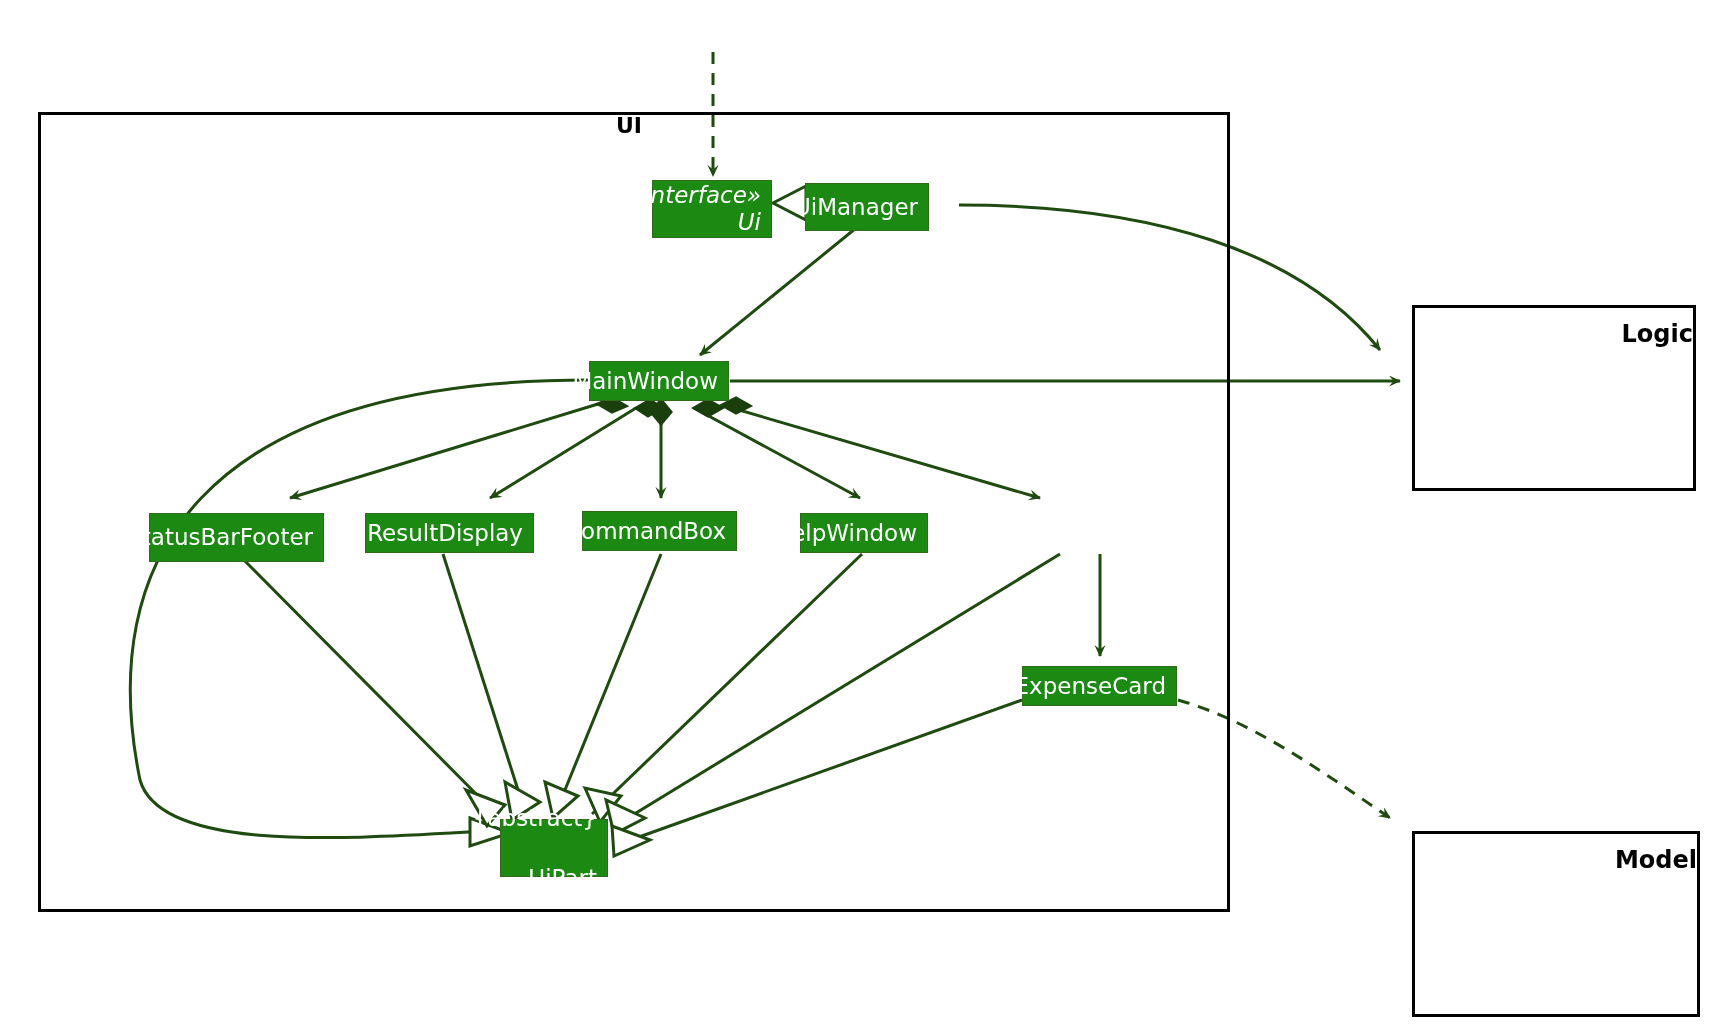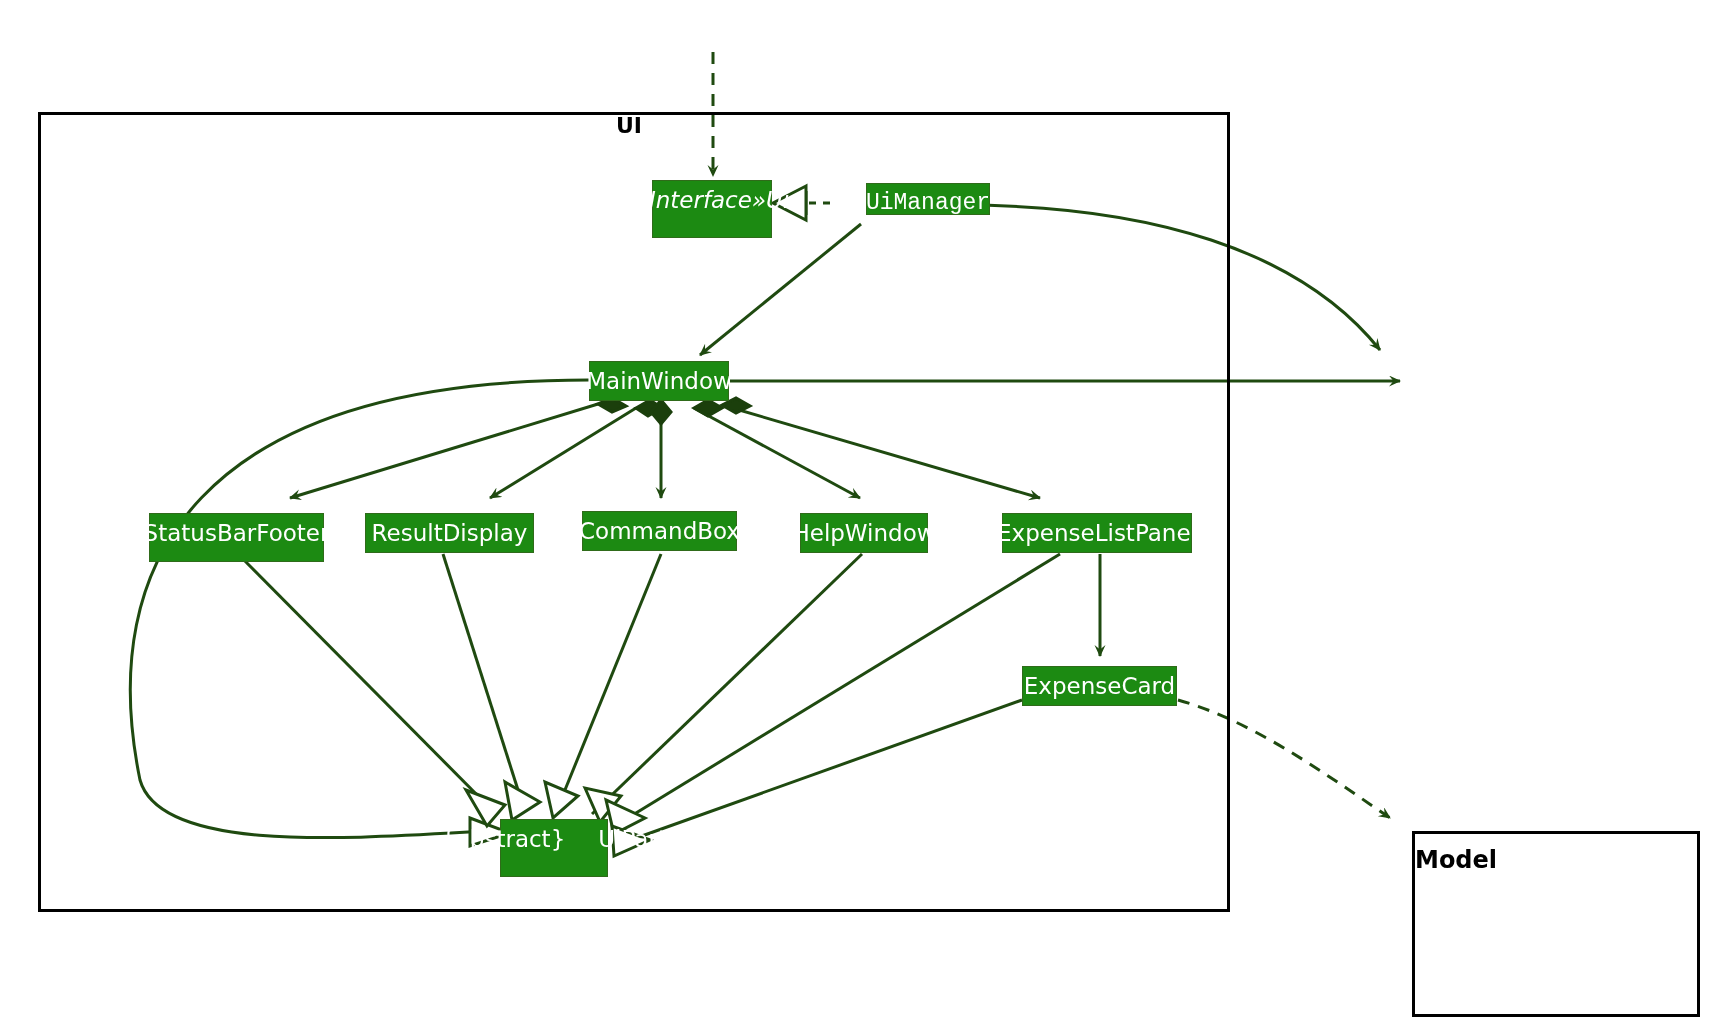--- a/index.html
+++ b/index.html
@@ -1,21 +1,21 @@
 <!DOCTYPE html>
 <html><head>
 <meta charset="utf-8">
 <style>
   html,body{margin:0;padding:0;background:#ffffff;}
   body{width:1724px;height:1028px;position:relative;overflow:hidden;
        font-family:"DejaVu Sans","Liberation Sans",sans-serif;}
   #stage{position:absolute;left:0;top:0;width:1724px;height:1028px;}
   svg.layer{position:absolute;left:0;top:0;width:1724px;height:1028px;}
-  .node{position:absolute;box-sizing:border-box;display:flex;flex-direction:row;
-        align-items:flex-start;justify-content:center;}
+  .node{position:absolute;box-sizing:border-box;display:flex;flex-direction:column;
+        align-items:flex-end;justify-content:center;}
   .greenbox{background:#1c8a12;border:1px solid #2f6b1a;color:#ffffff;
             font-size:23px;line-height:27px;white-space:nowrap;padding:6px 10px;}
   .greenbox .ln{display:block;text-align:center;}
   .iface-line1{font-style:italic;}
   .iface-line2{font-style:italic;}
   .whitebox{background:#ffffff;border:3px solid #000000;color:#000000;
             font-weight:bold;font-size:24px;justify-content:flex-start;padding-top:12px;}
   .pkg{position:absolute;border:3px solid #000000;background:transparent;box-sizing:border-box;}
   .pkg-label{position:absolute;font-weight:bold;font-size:22px;color:#000000;}
 </style>
@@ -112,31 +112,34 @@
     </g>
     <g>
       <path d="M1022,700 L625,842" stroke="#1f4a10" stroke-width="3" fill="none"></path>
       <path d="M612,826 L614,856 L650,840 Z" fill="#ffffff" stroke="#1f4a10" stroke-width="3"></path>
     </g>
   </svg>
 
   <div class="pkg" style="left:38px;top:112px;width:1192px;height:800px;"></div>
   <div class="pkg-label" style="left:616px;top:113px;">UI</div>
 
+  <div class="node whitebox" style="left:1412px;top:305px;width:284px;height:186px;">
+    <span>Logic</span>
+  </div>
 
   <div class="node whitebox" style="left:1412px;top:824px;width:288px;height:186px;margin-top:7px;">
     <span>Model</span>
   </div>
 
   <div class="node greenbox" style="left:652px;top:180px;width:120px;height:58px;">
     <span class="ln iface-line1">«Interface»</span>
     <span class="ln iface-line2">Ui</span>
   </div>
 
-  <div class="node greenbox" style="left:866px;top:183px;width:124px;height:32px;font-family:Liberation Mono, monospace;">
+  <div class="node greenbox" style="left:805px;top:183px;width:124px;height:48px;">
     <span class="ln">UiManager</span>
   </div>
 
   <div class="node greenbox" style="left:589px;top:361px;width:140px;height:40px;">
     <span class="ln">MainWindow</span>
   </div>
 
   <div class="node greenbox" style="left:149px;top:513px;width:175px;height:49px;">
     <span class="ln">StatusBarFooter</span>
   </div>
@@ -146,23 +149,20 @@
   </div>
 
   <div class="node greenbox" style="left:582px;top:511px;width:155px;height:40px;">
     <span class="ln">CommandBox</span>
   </div>
 
   <div class="node greenbox" style="left:800px;top:513px;width:128px;height:40px;">
     <span class="ln">HelpWindow</span>
   </div>
 
-  <div class="node greenbox" style="left:1002px;top:513px;width:190px;height:40px;">
-    <span class="ln">ExpenseListPanel</span>
-  </div>
 
   <div class="node greenbox" style="left:1022px;top:666px;width:155px;height:40px;">
     <span class="ln">ExpenseCard</span>
   </div>
 
   <div class="node greenbox" style="left:500px;top:819px;width:108px;height:58px;gap:33px;">
     <span class="ln">{abstract}</span>
     <span class="ln">UiPart</span>
   </div>
 

